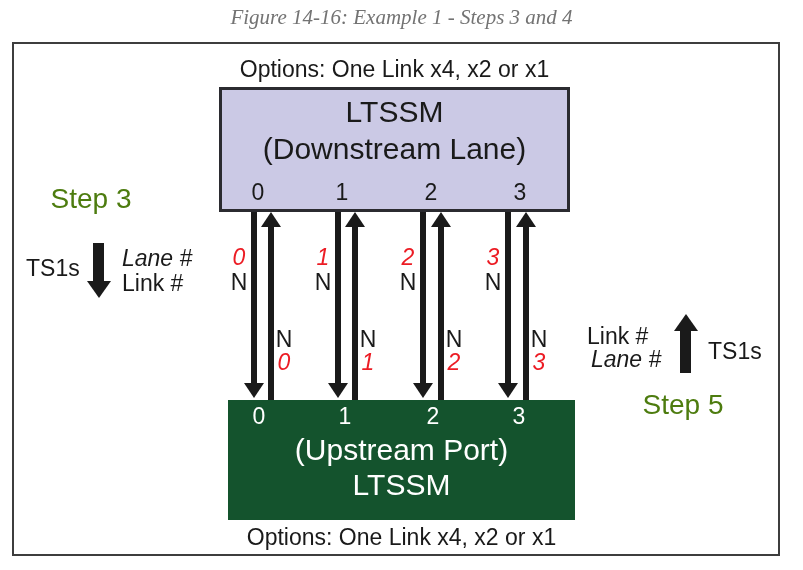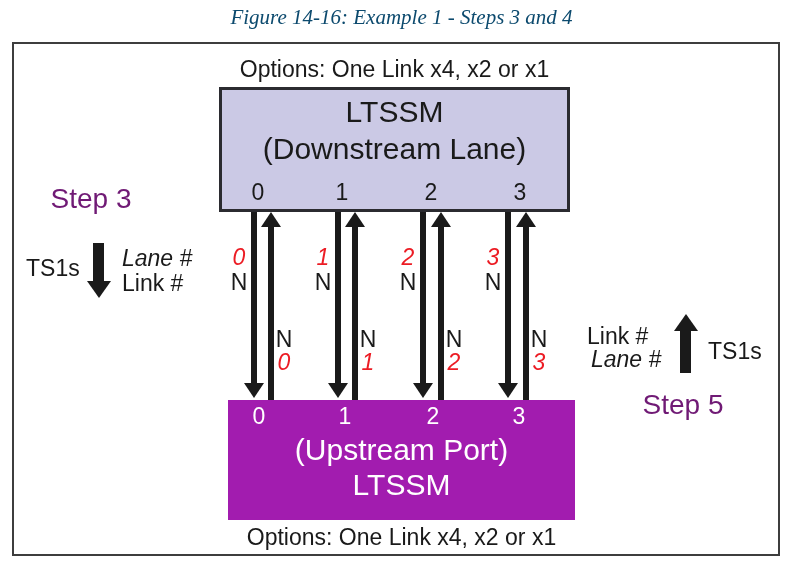--- a/index.html
+++ b/index.html
@@ -1,37 +1,37 @@
 <!DOCTYPE html>
 <html><head>
 <meta charset="utf-8">
 <style>
   html,body { margin:0; padding:0; background:#ffffff; }
   .page { position:relative; width:803px; height:570px; background:#ffffff;
           font-family:"Liberation Sans", sans-serif; overflow:hidden; }
 
   .figtitle { position:absolute; left:0; top:5px; width:803px; text-align:center;
               font-family:"Liberation Serif", serif; font-style:italic;
-              font-size:21px; color:#0c4a6e; }
+              font-size:21px; color:#737373; }
 
   .frame { position:absolute; left:12px; top:42px; width:764px; height:510px;
            border:2px solid #3d3d3d; background:#ffffff; }
 
   .options { position:absolute; text-align:center; font-size:23px; color:#1a1a1a; white-space:nowrap; }
   .options.top    { left:219px; top:56px;  width:351px; }
   .options.bottom { left:228px; top:524px; width:347px; }
 
   .dsbox { position:absolute; left:219px; top:87px; width:345px; height:119px;
            background:#cbc9e5; border:3px solid #2b2b30; text-align:center;
            color:#1a1a1a; box-sizing:content-box; }
   .dsbox .line { font-size:30px; line-height:37px; }
   .dsbox .pad { height:3px; }
 
   .usbox { position:absolute; left:228px; top:400px; width:347px; height:120px;
-           background:#a21caf; color:#ffffff; text-align:center; }
+           background:#14532d; color:#ffffff; text-align:center; }
   .usbox .pad { height:32px; }
   .usbox .line { font-size:30px; line-height:35px; }
 
   .portnum { position:absolute; width:30px; text-align:center; font-size:23px; color:#1a1a1a; }
   .portnum.white { color:#ffffff; }
 
   .lanelabel { position:absolute; width:40px; text-align:center; font-size:23px; line-height:25px; }
   .lanelabel.lower { line-height:23px; }
   .red { color:#ec1c24;font-style:italic; }
   .blk { color:#1a1a1a; }
@@ -42,21 +42,21 @@
   .head.down { border-top:15px solid #1a1a1a; }
   .head.up   { border-bottom:15px solid #1a1a1a; }
 
   .bigshaft { position:absolute; width:11px; background:#1a1a1a; }
   .bighead  { position:absolute; width:0; height:0;
               border-left:12px solid transparent; border-right:12px solid transparent; }
   .bighead.down { border-top:17px solid #1a1a1a; }
   .bighead.up   { border-bottom:17px solid #1a1a1a; }
 
   .lbl  { position:absolute; font-size:23px; color:#1a1a1a; white-space:nowrap; }
-  .step { position:absolute; font-size:28px; color:#701a75; text-align:center; white-space:nowrap; }
+  .step { position:absolute; font-size:28px; color:#4d7c0f; text-align:center; white-space:nowrap; }
 </style>
 </head>
 <body>
 
 <div class="page">
 
   <div class="figtitle">Figure 14-16: Example 1 - Steps 3 and 4</div>
 
   <div class="frame"></div>
 

